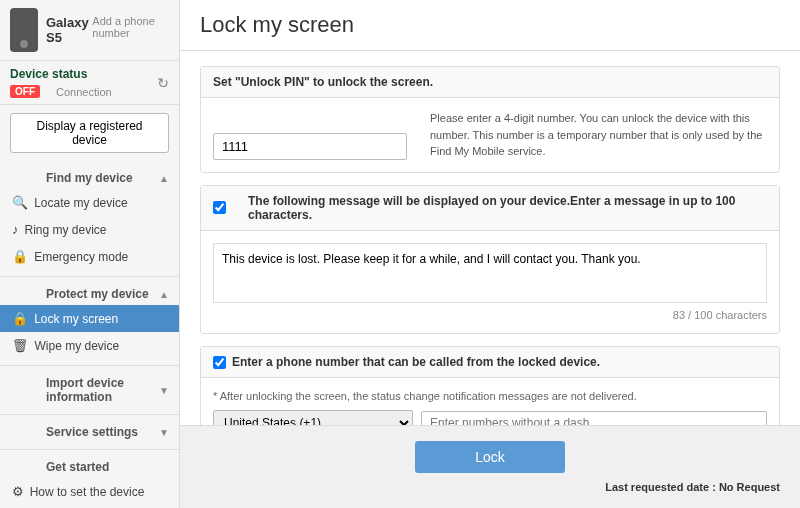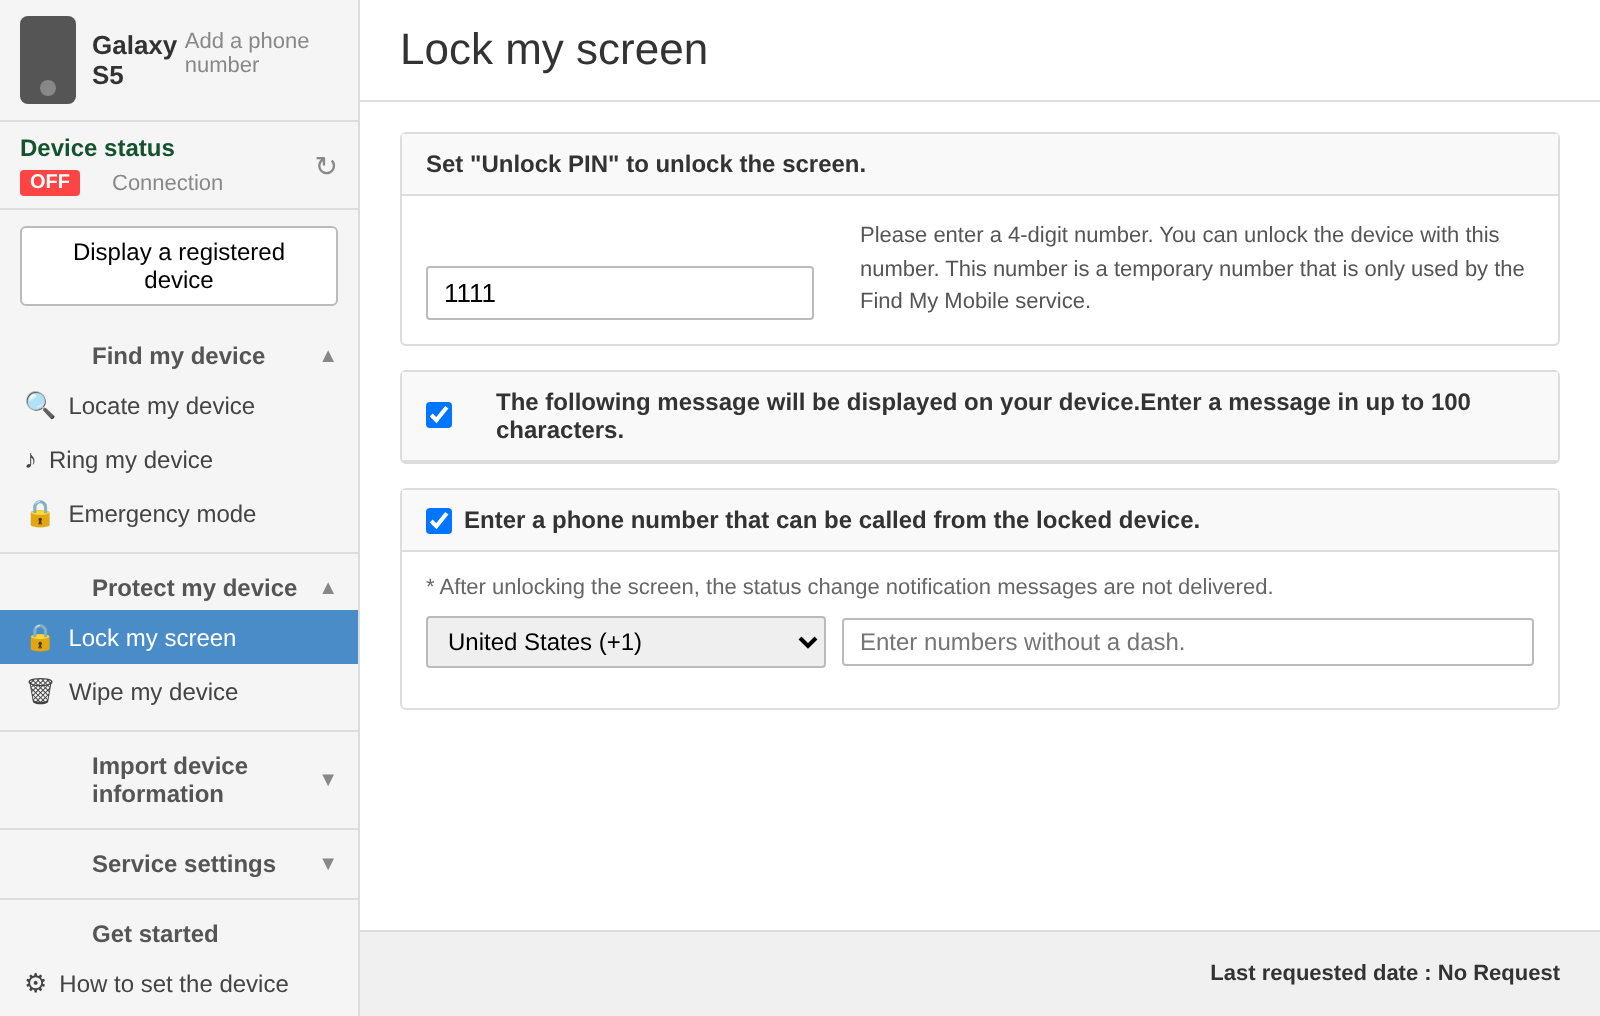--- a/index.html
+++ b/index.html
@@ -382,20 +382,24 @@
           </div>
         </div>
       </div>
     </div>
 
     <div class="section-block">
       <div class="message-section-header">
         <input type="checkbox" checked="" style="">
         <span>The following message will be displayed on your device.Enter a message in up to 100 characters.</span>
       </div>
+      <div class="section-body">
+        <textarea class="message-textarea" style="">This device is lost. Please keep it for a while, and I will contact you. Thank you.</textarea>
+        <div class="char-count">83 / 100 characters</div>
+      </div>
     </div>
 
     <div class="section-block">
       <div class="phone-section-header">
         <input type="checkbox" checked="" style="">
         <span>Enter a phone number that can be called from the locked device.</span>
       </div>
       <div class="section-body">
         <div class="phone-note">* After unlocking the screen, the status change notification messages are not delivered.</div>
         <div class="phone-row">
@@ -404,18 +408,19 @@
           </select>
           <input class="phone-input" type="text" placeholder="Enter numbers without a dash." style="">
         </div>
 
       </div>
     </div>
 
   </div>
 
   <div class="action-footer">
+    <button class="lock-btn">Lock</button>
     <div class="last-requested">
       <span>Last requested date :</span>
       <span>No Request</span>
     </div>
   </div>
 </div>
 
 </body></html>

